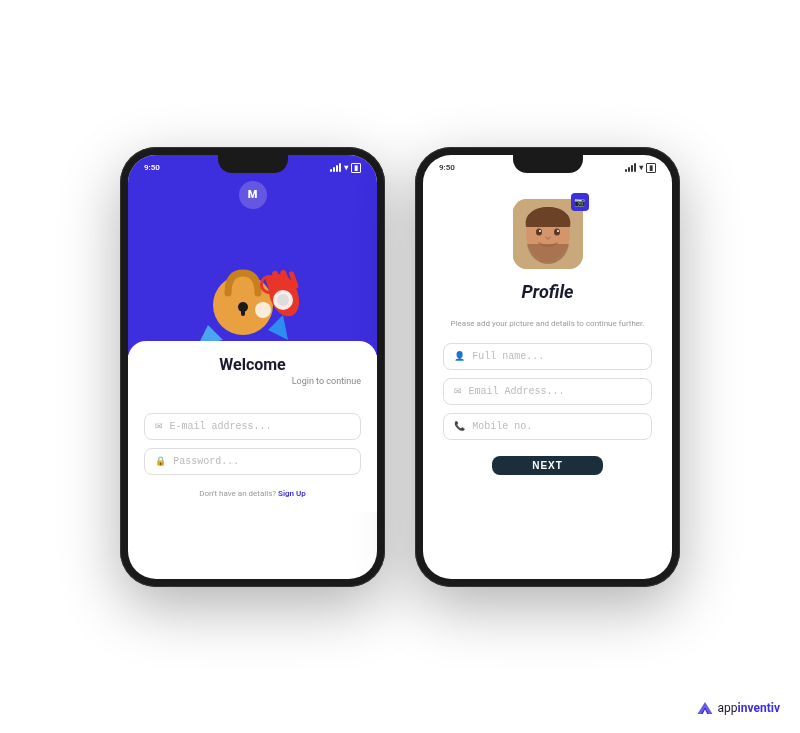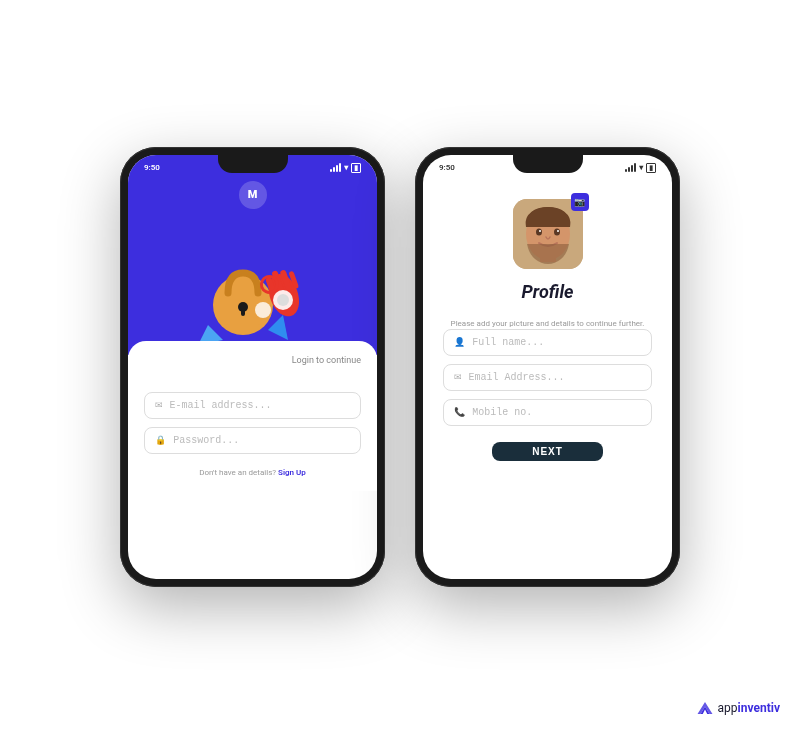--- a/index.html
+++ b/index.html
@@ -248,20 +248,21 @@
       font-weight: 700;
       color: #1a1a2e;
       margin-bottom: 16px;
       font-style: italic;
     }
 
     .profile-subtitle {
       font-size: 8px;
       color: #999;
       text-align: center;
+      margin-bottom: 14px;
       line-height: 1.4;
     }
 
     .profile-input {
       display: flex;
       align-items: center;
       border: 1.5px solid #ddd;
       border-radius: 8px;
       padding: 7px 10px;
       margin-bottom: 8px;
@@ -374,20 +375,21 @@
               <circle cx="10" cy="10" r="8" fill="white" opacity="0.8"></circle>
             </g>
 
             <polygon points="35,115 20,100 10,120" fill="#4FC3F7" opacity="0.8"></polygon>
             <polygon points="80,105 95,90 100,115" fill="#29B6F6" opacity="0.7"></polygon>
           </svg>
         </div>
       </div>
 
       <div class="login-body">
+        <div class="welcome-title">Welcome</div>
         <div class="welcome-subtitle">Login to continue</div>
 
         <div class="input-field">
           <span class="input-icon">✉</span>
           <span class="input-placeholder">E-mail address...</span>
         </div>
 
         <div class="input-field">
           <span class="input-icon">🔒</span>
           <span class="input-placeholder">Password...</span>

